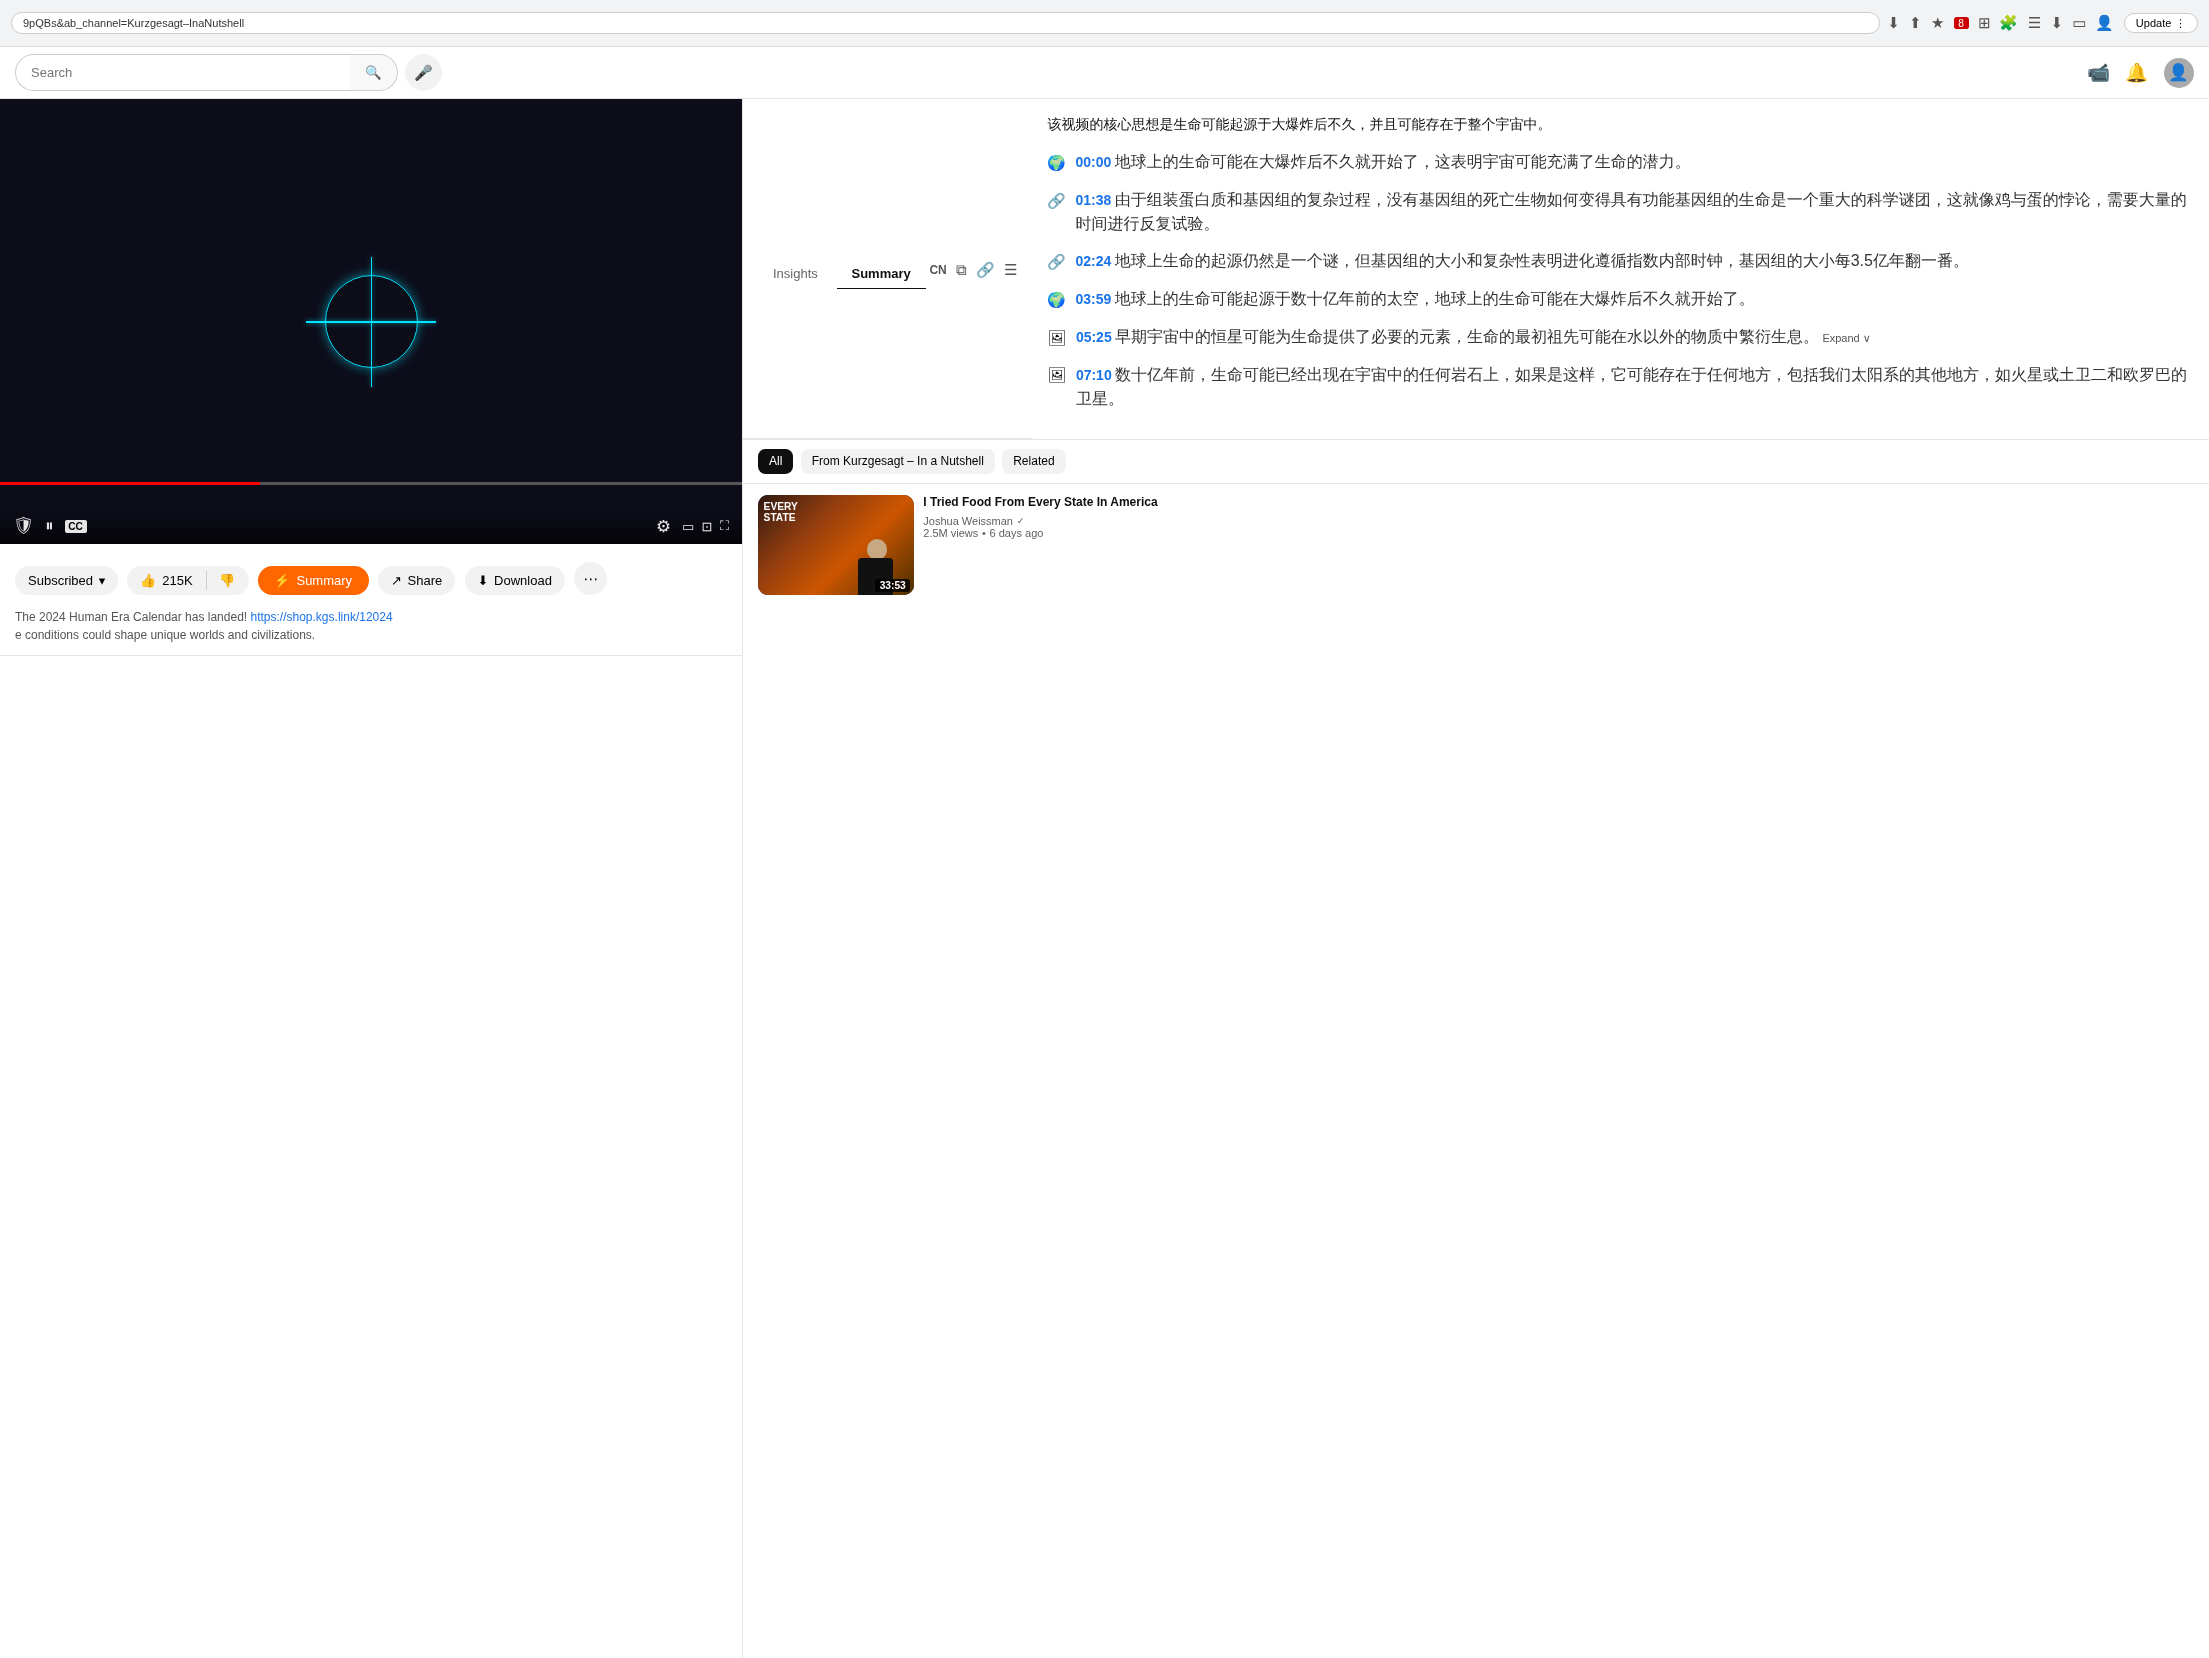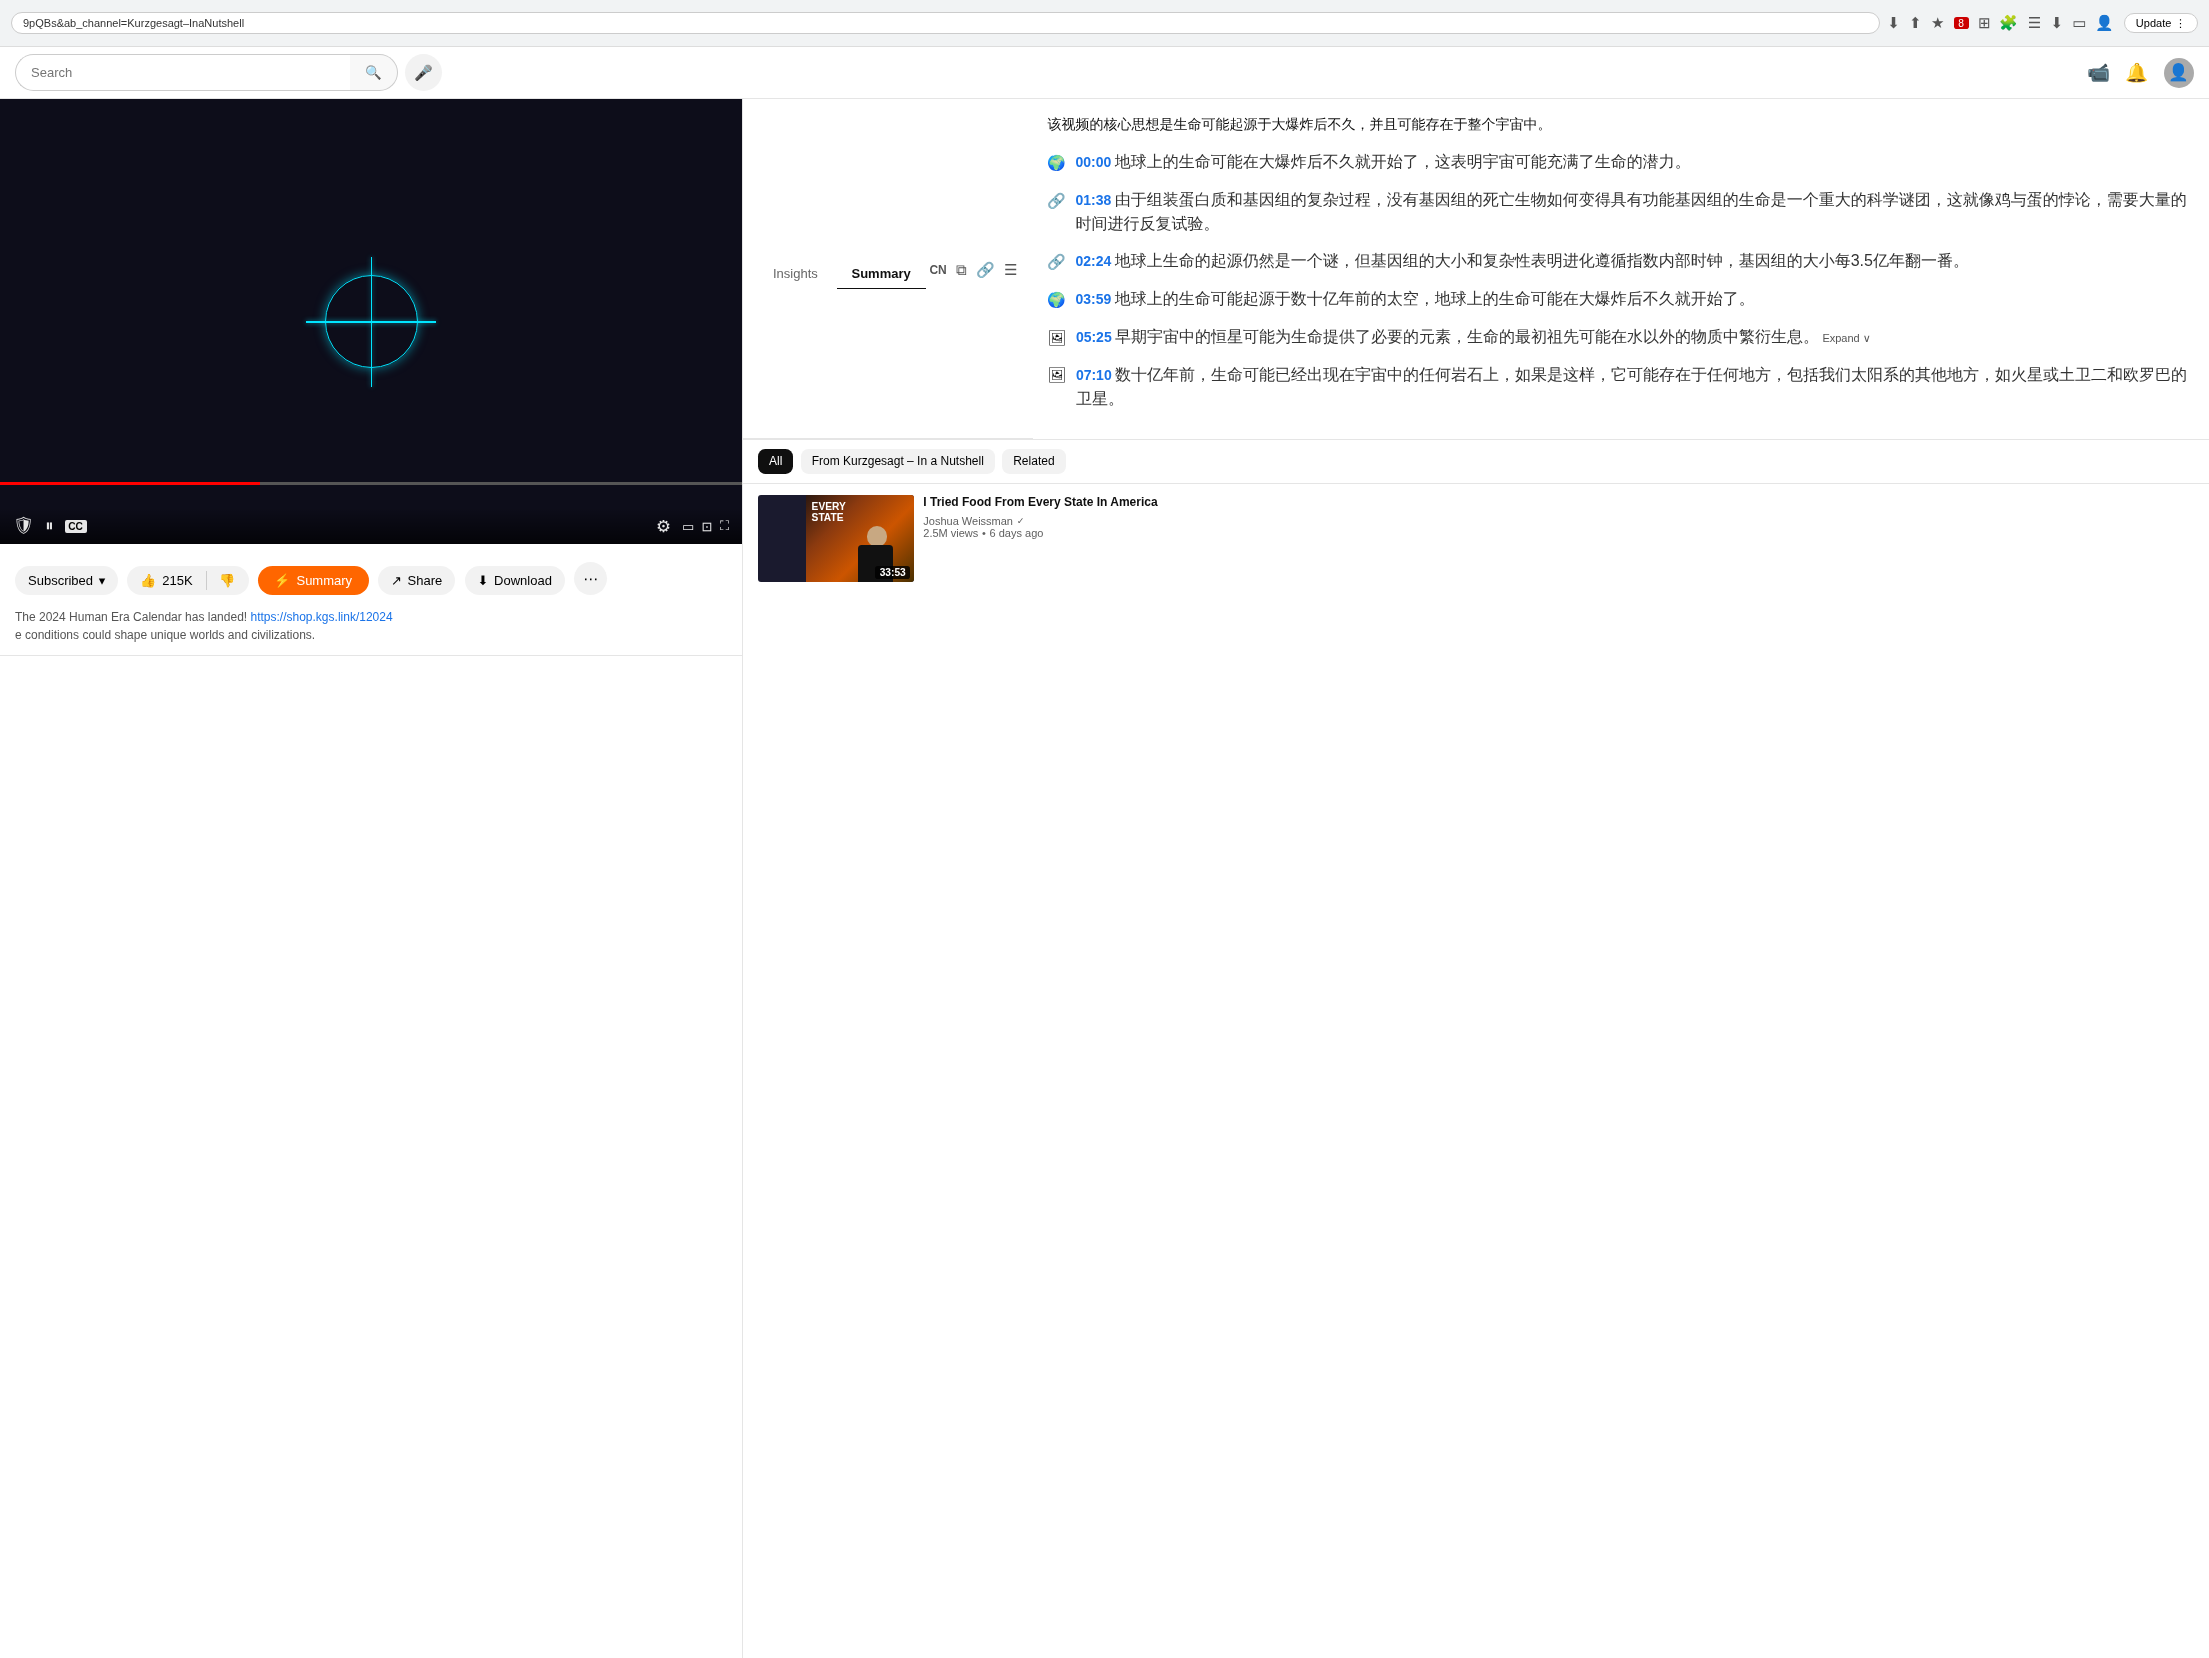--- a/index.html
+++ b/index.html
@@ -250,22 +250,22 @@
     }
     .filter-chip.active { background: #0f0f0f; color: white; }
 
     
     .related-section { flex: 1; overflow-y: auto; padding: 11px 15px; }
     .related-card {
       display: flex; gap: 9.3px; margin-bottom: 11px; cursor: pointer;
     }
     .thumb-wrap { position: relative; flex-shrink: 0; }
     .thumb {
-      width: 156px; height: 87px; border-radius: 3px; background: #1a1a2e;
-      overflow: hidden; position: relative; padding-left: 48px;
+      width: 156px; height: 100px; border-radius: 10px; background: #1a1a2e;
+      overflow: hidden; position: relative;
     }
     .thumb-img-food {
       width: 100%; height: 100%;
       background: linear-gradient(135deg, #2c1810 0%, #8b3a0f 30%, #cc5500 60%, #4a3000 100%);
       display: flex; align-items: center; justify-content: center; position: relative;
     }
     .thumb-text-overlay {
       position: absolute; top: 5.6px; left: 5.6px;
       font-size: 10.2px; font-weight: 900; color: white; text-transform: uppercase; line-height: 1.1;
     }

